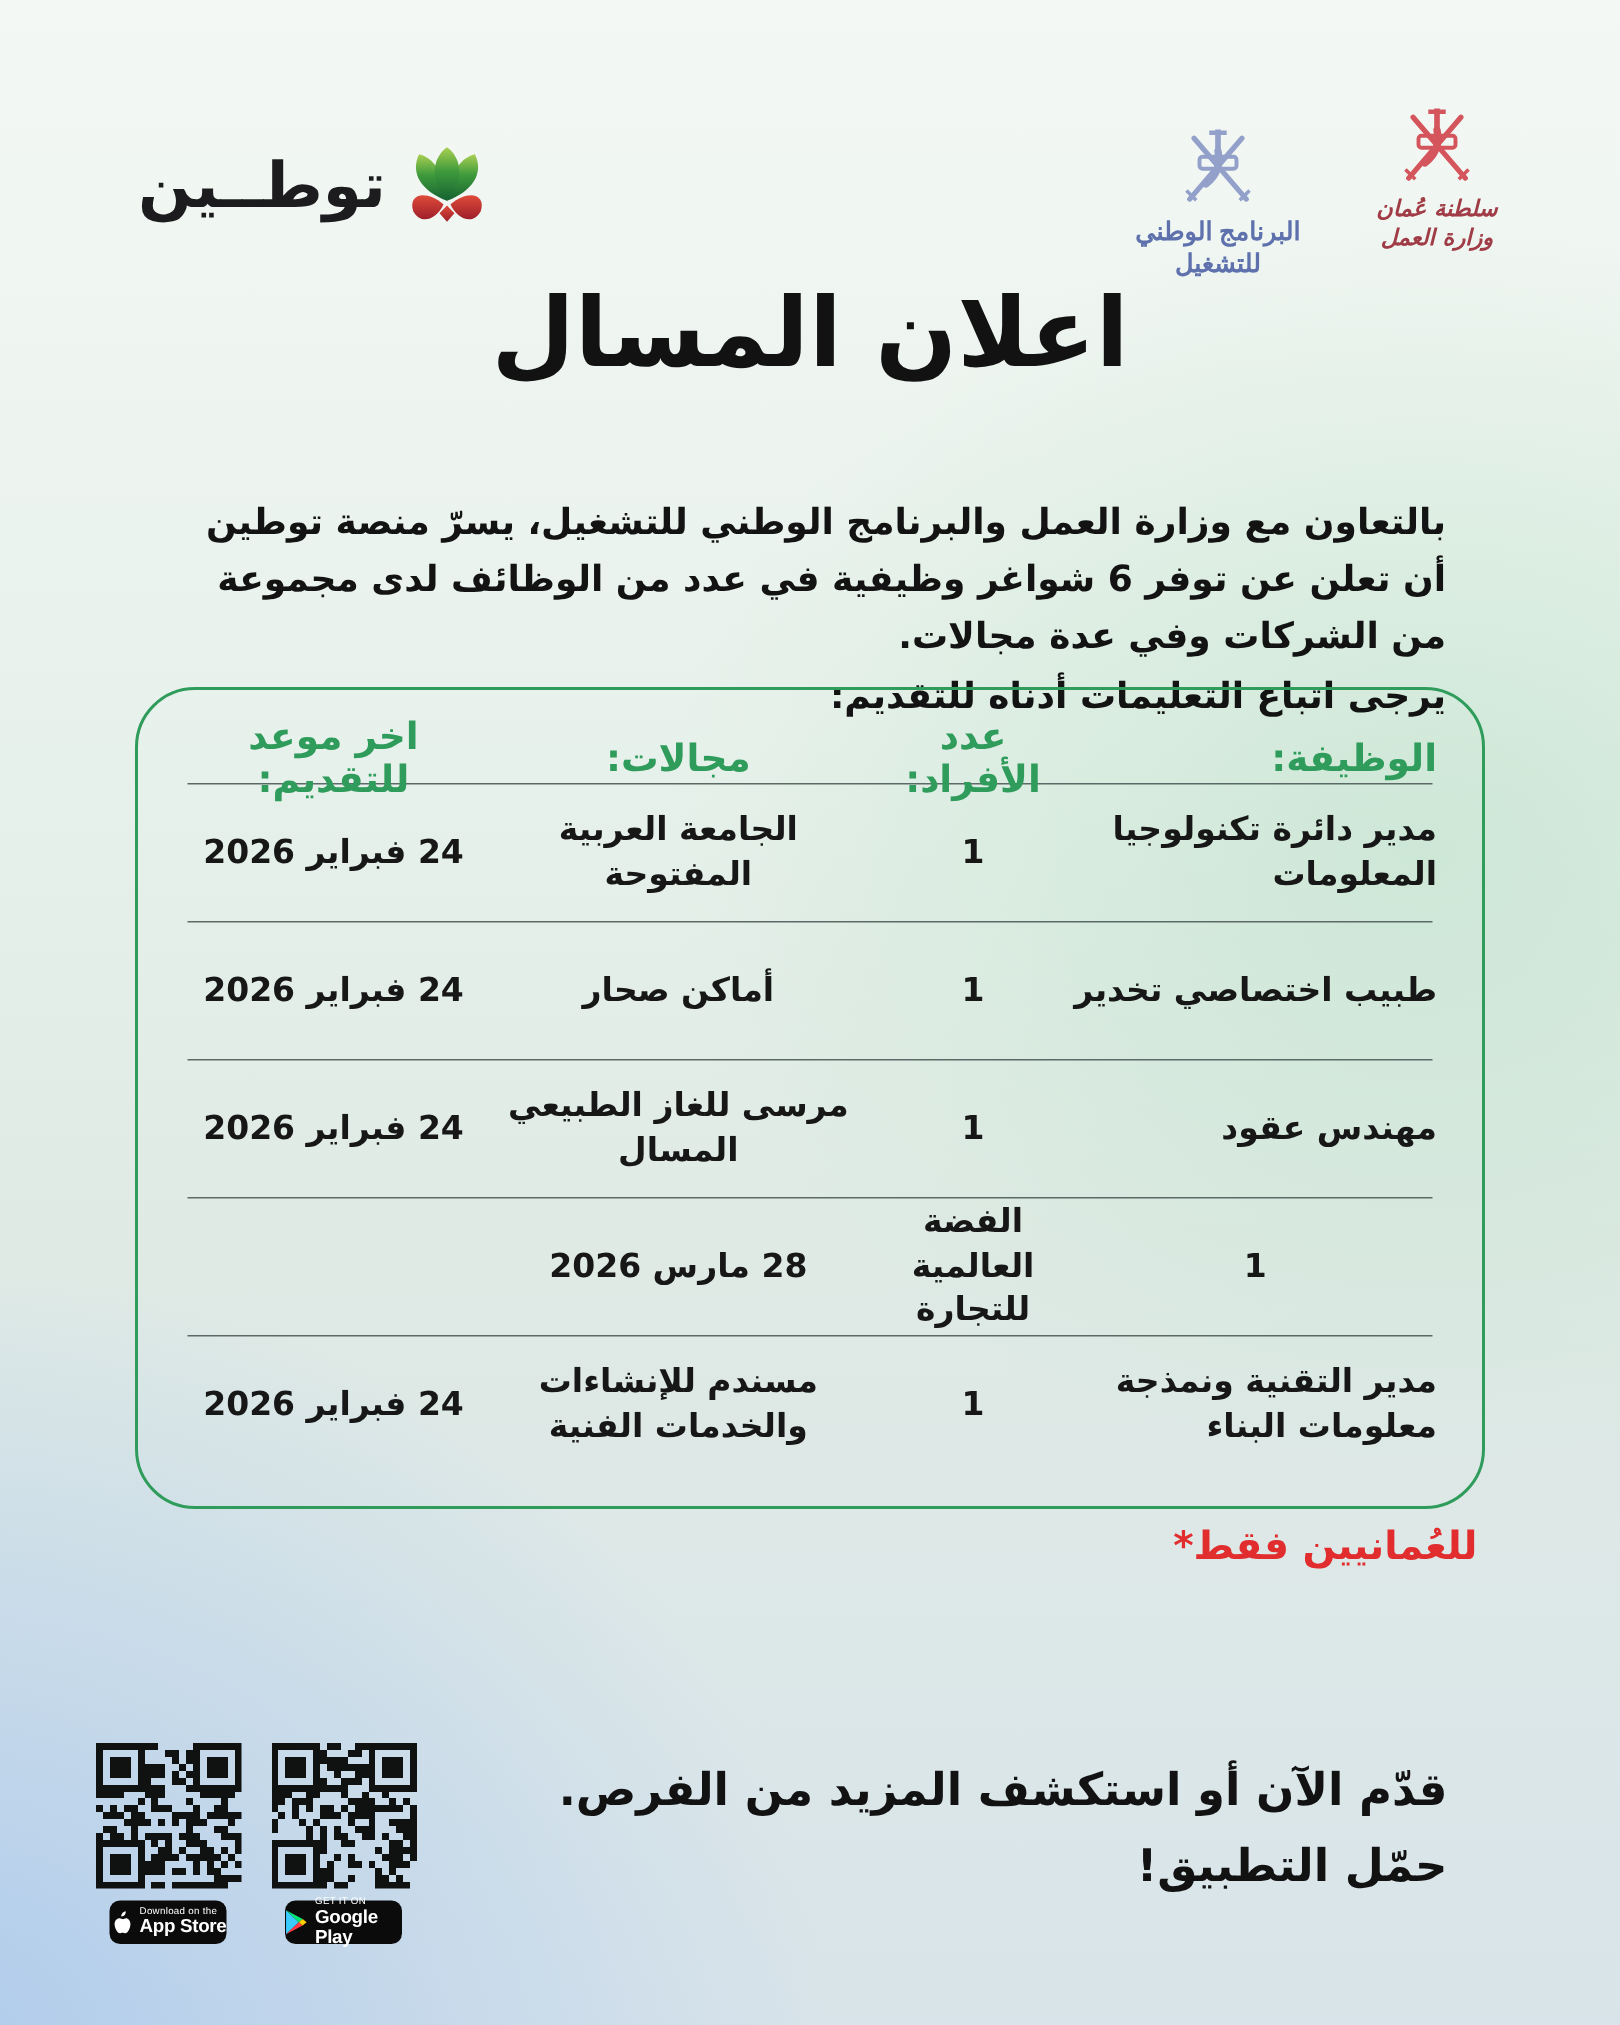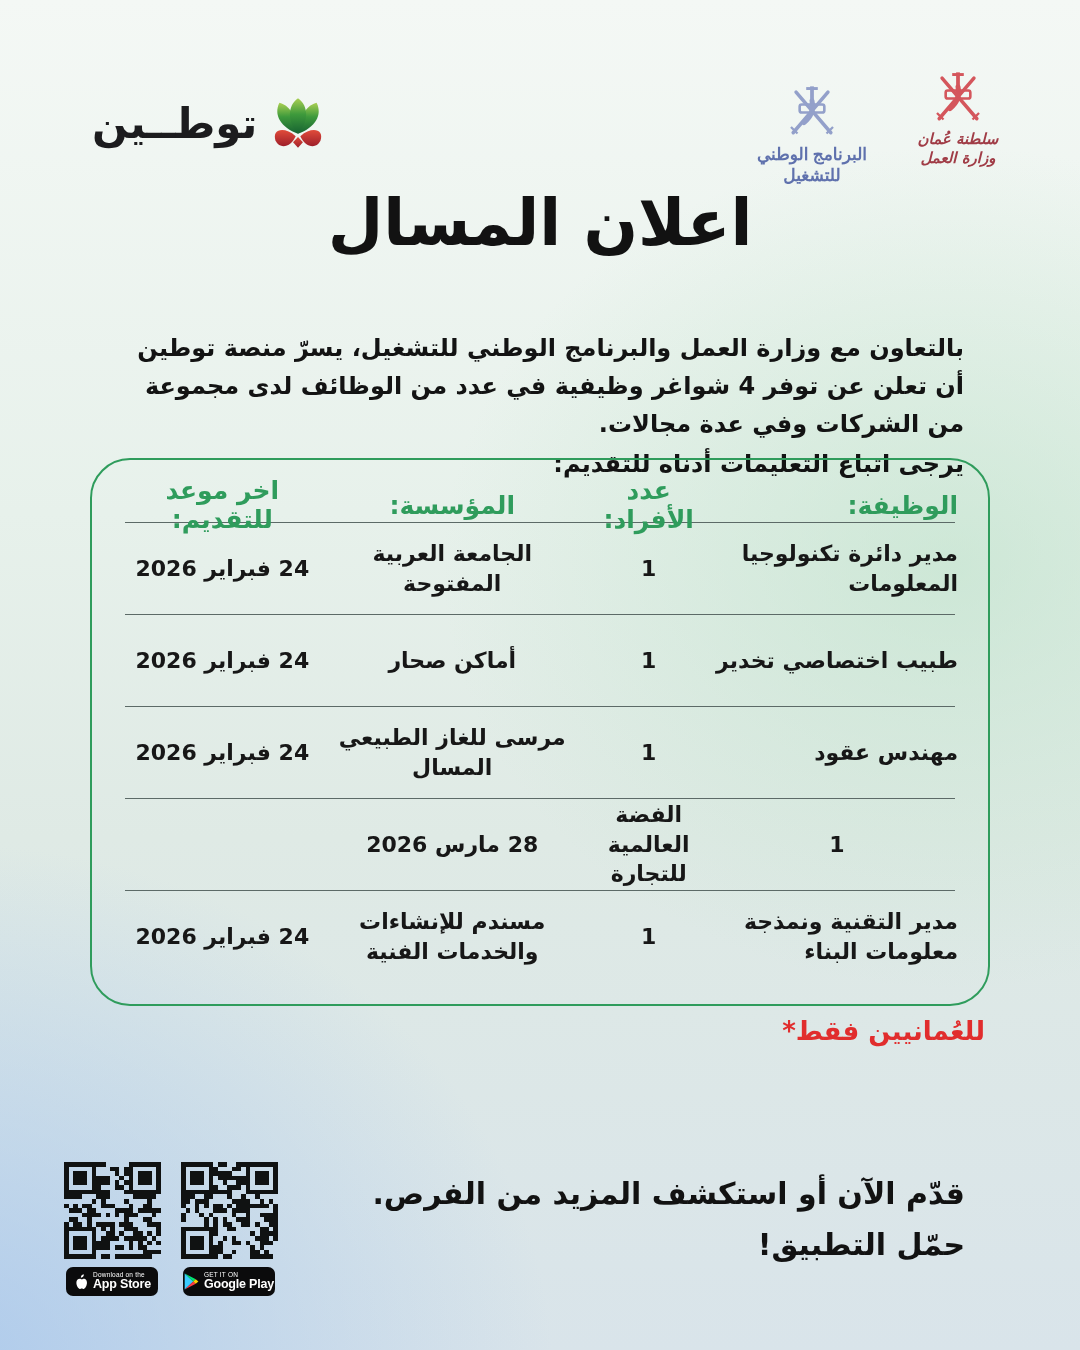--- a/index.html
+++ b/index.html
@@ -50,21 +50,21 @@
           font-size:26px; font-weight:800; color:#e12d2d; }
 
   
   .cta { position:absolute; top:1168px; right:115px; direction:rtl; text-align:right;
          font-size:30px; font-weight:700; line-height:1.7; color:#121212; }
   .cta .l2 { font-weight:800; }
 
   .stores { position:absolute; left:62px; top:1162px; display:flex; gap:17px; }
   .store-col { display:flex; flex-direction:column; align-items:center; width:100px; }
   .qr { width:97px; height:97px; }
-  .badge { margin-top:8px; width:92px; height:29px; background:#0b0b0c; border-radius:7px;
+  .badge { margin-top:8px; width:78px; height:29px; background:#0b0b0c; border-radius:7px;
            display:flex; align-items:center; justify-content:center; gap:5px;
            color:#ffffff; font-family:"Liberation Sans", sans-serif; }
   .badge .txt { display:flex; flex-direction:column; line-height:1.05; }
   .badge .small { font-size:6.5px; letter-spacing:.2px; }
   .badge .big { font-size:12.5px; font-weight:700; letter-spacing:-.2px; }
   .badge svg { width:15px; height:17px; flex:0 0 auto; }
 </style>
 </head>
 <body>
 
@@ -126,29 +126,29 @@
       <div class="logo-text">
         <div>سلطنة عُمان</div>
         <div>وزارة العمل</div>
       </div>
     </div>
   </div>
 
   <h1 class="title">اعلان المسال</h1>
 
   <div class="intro">
-    <p>بالتعاون مع وزارة العمل والبرنامج الوطني للتشغيل، يسرّ منصة توطين أن تعلن عن توفر 4 شواغر وظيفية في عدد من الوظائف لدى مجموعة من الشركات وفي عدة مجالات.</p>
+    <p>بالتعاون مع وزارة العمل والبرنامج الوطني للتشغيل، يسرّ منصة توطين أن تعلن عن توفر 6 شواغر وظيفية في عدد من الوظائف لدى مجموعة من الشركات وفي عدة مجالات.</p>
     <p>يرجى اتباع التعليمات أدناه للتقديم:</p>
   </div>
 
   <div class="card">
     <div class="grid thead">
       <div class="c-job">الوظيفة:</div>
       <div class="c-count">عدد الأفراد:</div>
-      <div class="c-org">المؤسسة:</div>
+      <div class="c-org">مجالات:</div>
       <div class="c-deadline">اخر موعد للتقديم:</div>
     </div>
 
     <div class="sep"></div>
     <div class="grid trow">
       <div class="c-job">مدير دائرة تكنولوجيا المعلومات</div>
       <div class="c-count">1</div>
       <div class="c-org">الجامعة العربية المفتوحة</div>
       <div class="c-deadline">24 فبراير 2026</div>
     </div>

